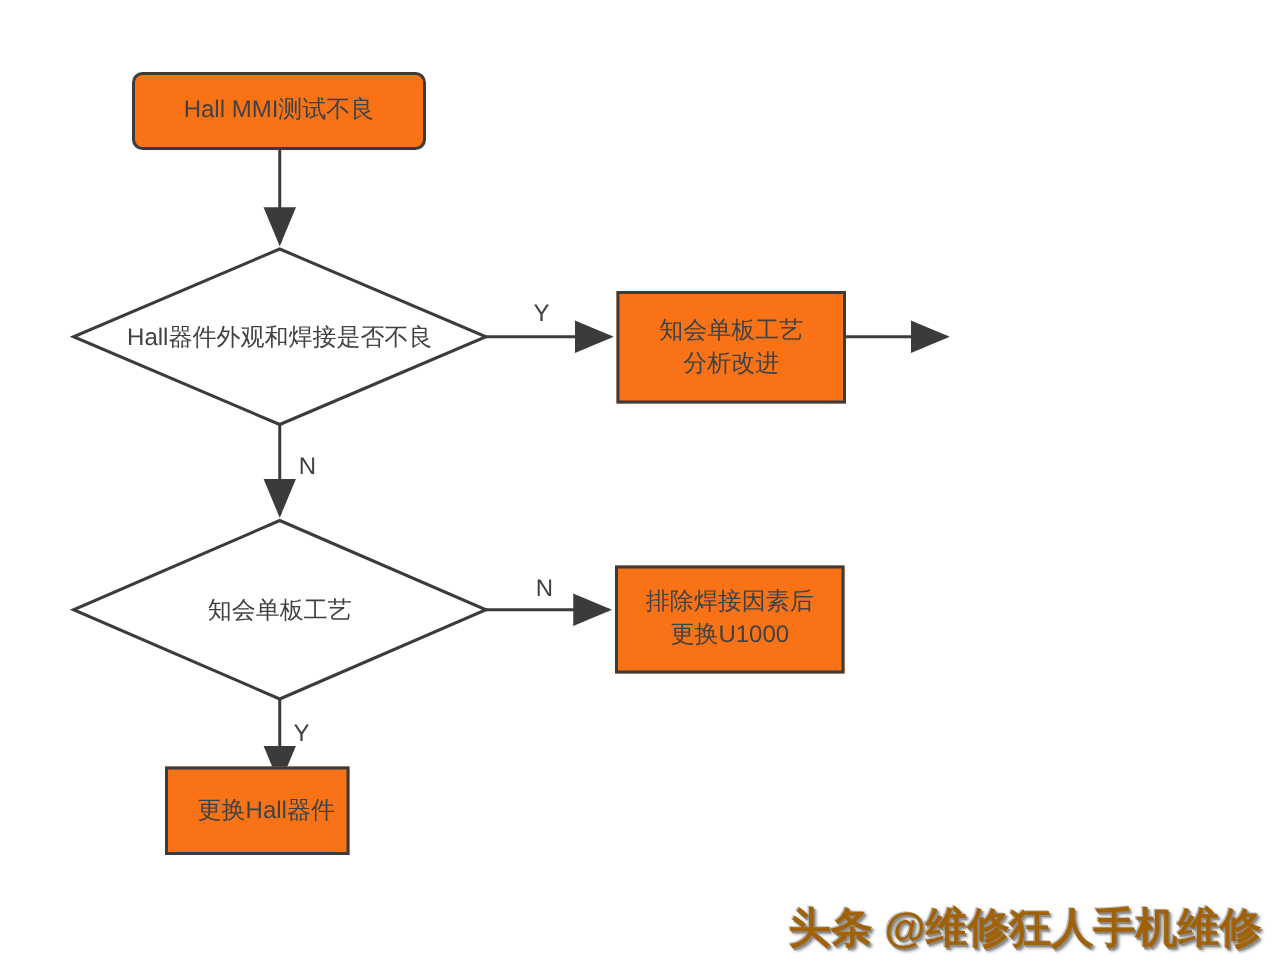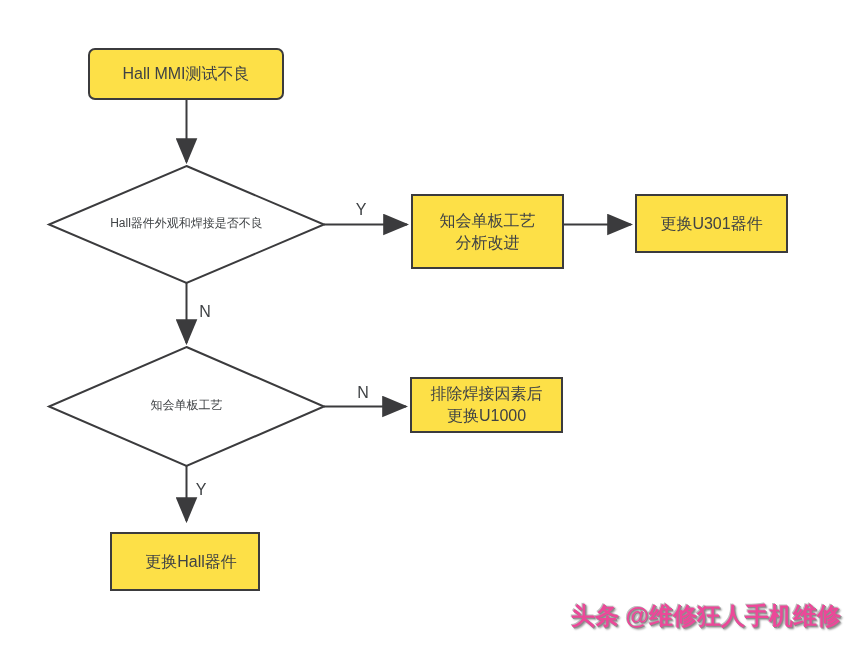--- a/index.html
+++ b/index.html
@@ -19,52 +19,52 @@
     position: absolute;
     left: 0;
     top: 0;
     width: 849px;
     height: 647px;
   }
   .node {
     position: absolute;
     box-sizing: border-box;
     border: 2px solid #3b3b3d;
-    background: #fde047;
+    background: #f97316;
     color: #3f4245;
     font-size: 16px;
     line-height: 1.35;
     display: flex;
     flex-direction: column;
     align-items: center;
     justify-content: center;
     text-align: center;
   }
   .node.terminator { border-radius: 7px; }
   .diamond-label {
     position: absolute;
     color: #3f4245;
-    font-size: 12px;
+    font-size: 16px;
     text-align: center;
   }
   .edge-label {
     position: absolute;
     color: #3f4245;
     font-size: 16px;
     text-align: center;
     width: 22px;
   }
   #watermark {
     position: absolute;
     right: 8px;
     top: 600px;
-    font-size: 24px;
+    font-size: 28px;
     font-weight: bold;
     letter-spacing: 0px;
-    color: #ec4899;
+    color: #a16207;
     text-shadow: 1px 1px 0 #8c8c8c, 2px 2px 2px #9a9a9a, -1px -1px 0 #bdbdbd;
     white-space: nowrap;
   }
 </style>
 </head>
 <body>
 
 <div id="canvas">
 
   <svg id="wires" viewBox="0 0 849 647" xmlns="http://www.w3.org/2000/svg">
@@ -91,36 +91,33 @@
 
   <div class="diamond-label" style="left:60px; top:215px; width:253px;">Hall器件外观和焊接是否不良</div>
 
   <div class="edge-label" style="left:350px; top:201px;">Y</div>
 
   <div class="node" style="left:411px; top:194px; width:153px; height:75px;">
     <span>知会单板工艺</span>
     <span>分析改进</span>
   </div>
 
-  <div class="node" style="left:635px; top:194px; width:153px; height:59px;">
-    <span>更换U301器件</span>
-  </div>
 
   <div class="edge-label" style="left:194px; top:303px;">N</div>
 
   <div class="diamond-label" style="left:60px; top:397px; width:253px;">知会单板工艺</div>
 
   <div class="edge-label" style="left:352px; top:384px;">N</div>
 
-  <div class="node" style="left:410px; top:377px; width:153px; height:56px;">
+  <div class="node" style="left:410px; top:377px; width:153px; height:72px;">
     <span>排除焊接因素后</span>
     <span>更换U1000</span>
   </div>
 
   <div class="edge-label" style="left:190px; top:481px;">Y</div>
 
-  <div class="node" style="left:110px; top:532px; width:150px; height:59px;padding-left:12px;">
+  <div class="node" style="left:110px; top:511px; width:123px; height:59px;padding-left:12px;">
     <span>更换Hall器件</span>
   </div>
 
   <div id="watermark">头条 @维修狂人手机维修</div>
 
 </div>
 
 </body></html>

